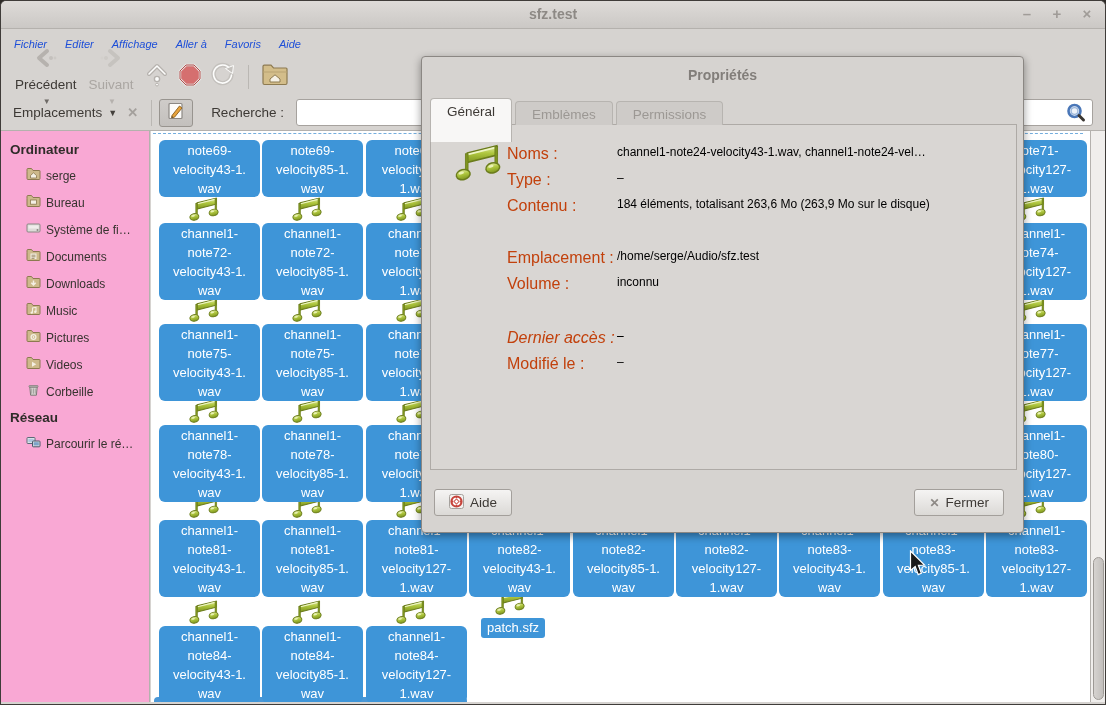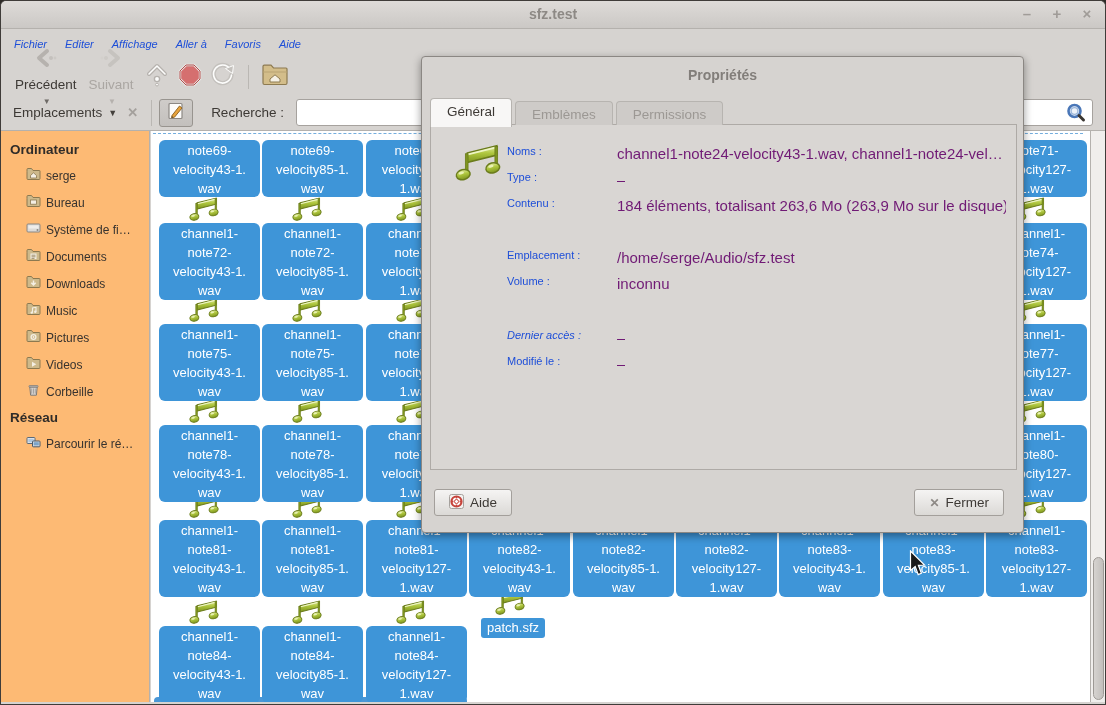--- a/index.html
+++ b/index.html
@@ -45,21 +45,21 @@
                 border:1px solid #98948f; border-radius:3px; display:flex;
                 align-items:center; justify-content:center; }
   .search-label { font-size:13.5px; color:#3d3935; margin:0 12px 0 18px; }
   .search-wrap { position:relative; flex:1; margin-right:12px; }
   .search-input { width:100%; height:27px; border:1px solid #a6a29e; border-radius:3px;
                   background:#fff; font-size:13px; padding:0 30px 0 8px; outline:none; }
   .search-glass { position:absolute; right:6px; top:3px; }
 
   
   .sidebar { position:absolute; left:0; top:130px; width:149px; bottom:2px;
-             background:#fdba74; border-right:1px solid #b4b1ad; padding-top:6px; }
+             background:#f9a8d4; border-right:1px solid #b4b1ad; padding-top:6px; }
   .side-header { font-size:13.5px; font-weight:bold; color:#2f2c29; padding:5px 8px 5px 9px; }
   .side-item { display:flex; align-items:center; gap:4px; padding:4px 2px 4px 24px;
                font-size:12px; color:#37332f; white-space:nowrap; overflow:hidden; }
   .side-item svg { flex:0 0 auto; }
 
   
   .content { position:absolute; left:150px; top:130px; width:939px; height:571px;
              background:#fff; overflow:hidden; }
   .rubber-top { position:absolute; left:2px; top:2px; width:930px; height:0;
                 border-top:1px dashed #74aede; }
@@ -81,30 +81,30 @@
   
   .dialog { position:absolute; left:420px; top:55px; width:603px; height:477px;
             background:#d6d3d0; border:1px solid #8b8783; border-radius:4px;
             box-shadow:0 3px 9px rgba(0,0,0,.4); z-index:10; }
   .dialog-title { position:absolute; left:0; right:0; top:10px; text-align:center;
                   font-size:14px; font-weight:bold; color:#827e7a; }
   .tabbar { position:absolute; left:8px; top:41px; height:27px; display:flex; gap:3px; z-index:2; }
   .tab { padding:5px 16px 0 16px; font-size:13.5px; border:1px solid #b7b4b0;
          border-bottom:none; border-radius:4px 4px 0 0; background:#cecbc8; color:#9c9894;
          margin-top:3px; height:24px; }
-  .tab.active { background:#f8f7f6; color:#3d3935; margin-top:0; height:29px; }
+  .tab.active { background:#f8f7f6; color:#3d3935; margin-top:0; height:44px; }
   .panel { position:absolute; left:8px; top:67px; width:587px; height:346px;
            background:#d9d6d3; border:1px solid #aeaaa6; }
   .big-note { position:absolute; left:24px; top:16px; }
   .fields { position:absolute; left:76px; top:20px; right:10px; }
   .field { display:flex; height:26px; align-items:flex-start; }
   .field:nth-child(4) { margin-top:26px; }
   .field:nth-child(6) { margin-top:28px;font-style:italic; }
-  .field-label { width:110px; flex:0 0 110px; font-size:11px; color:#1d4ed8; }
-  .field-value { font-size:15px; color:#701a75; white-space:nowrap; overflow:hidden; }
+  .field-label { width:110px; flex:0 0 110px; font-size:16px; color:#c2410c; }
+  .field-value { font-size:12px; color:#000000; white-space:nowrap; overflow:hidden; }
   .dlg-btn { position:absolute; bottom:16px; height:27px; display:flex; align-items:center;
              gap:6px; padding:0 14px; background:linear-gradient(#f5f4f3,#dbd9d6);
              border:1px solid #a39f9b; border-radius:3px; font-size:13.5px; color:#3d3935; }
   .dlg-btn.help { left:12px; }
   .dlg-btn.close { right:19px; }
   .x-glyph { color:#8d8985; font-weight:bold; font-size:12px; }
 
   .cursor { position:absolute; left:908px; top:549px; z-index:30; }
 </style>
 </head>

